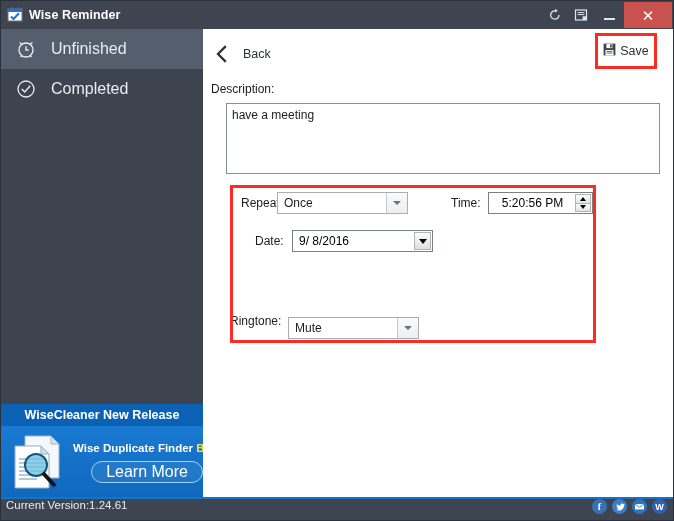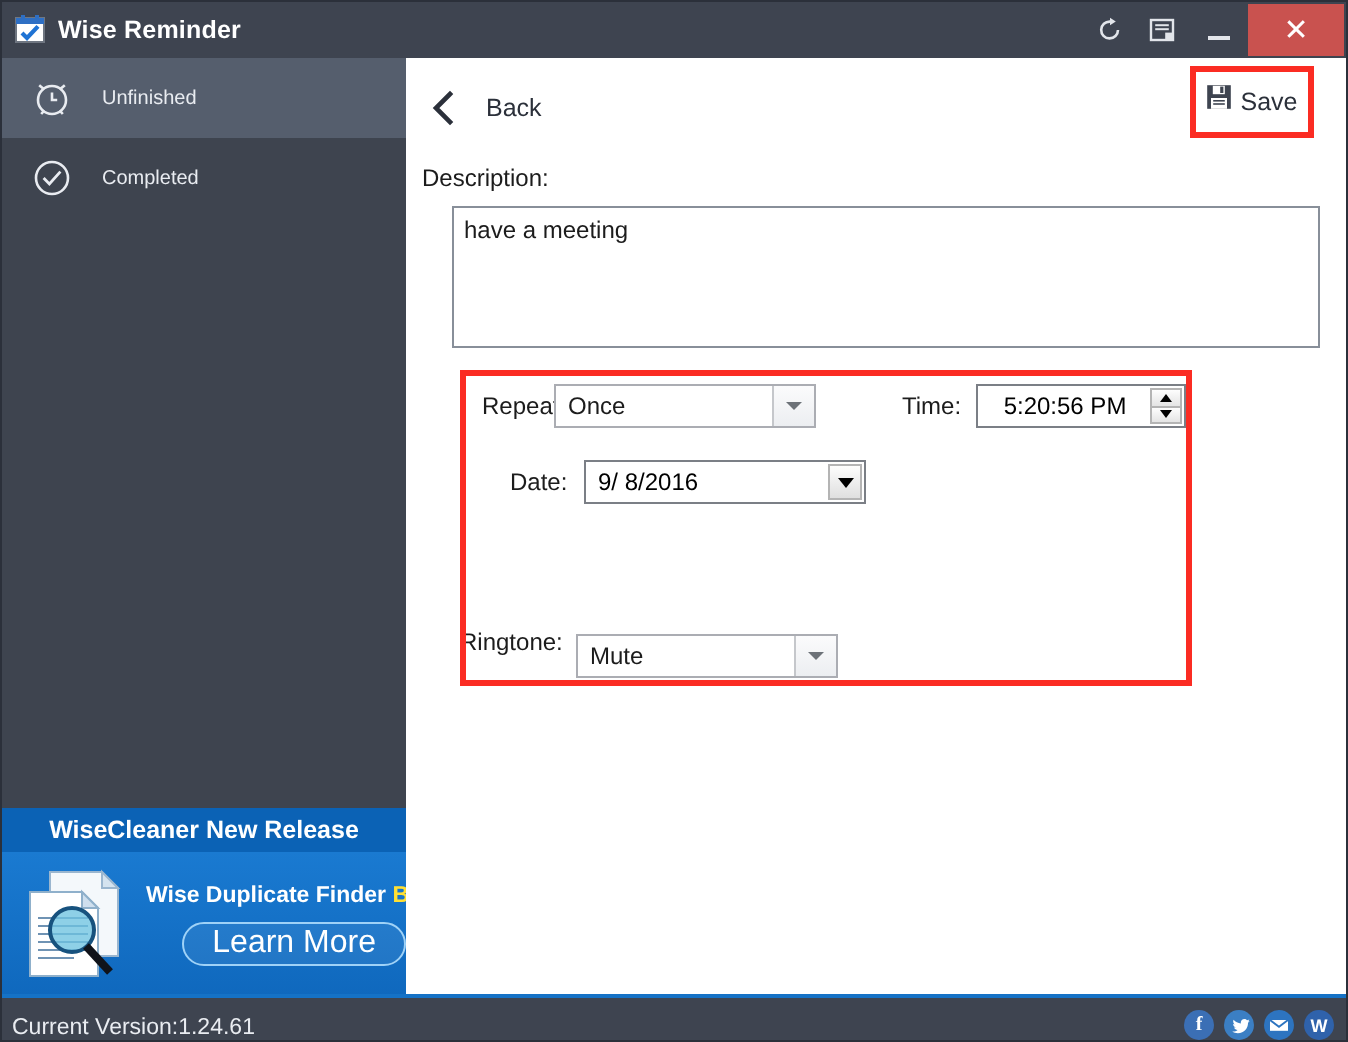--- a/index.html
+++ b/index.html
@@ -65,21 +65,21 @@
     display: flex; align-items: center;
     padding-left: 14px;
   }
   .nav-item.active { background: #555e6d; }
   .nav-icon {
     width: 22px; height: 22px; flex: 0 0 auto;
     margin-right: 14px;
     display: flex; align-items: center; justify-content: center;
   }
   .nav-label {
-    color: #e9ecf1; font-size: 10px;
+    color: #e9ecf1; font-size: 16px;
   }
 
   
   #promo {
     position: absolute; left: 0; bottom: 0;
     width: 202px; height: 95px;
     background: #a21caf;
   }
   #promo-head {
     height: 22px;
@@ -252,21 +252,21 @@
     border-right: 3px solid transparent;
     border-top: 4px solid #000;
   }
 
   
   #statusbar {
     position: absolute; left: 0; bottom: 0;
     width: 672px; height: 23px;
     background: #3e4450;
     border-top: 2px solid #1572c6;
-    display: flex; align-items: flex-end;
+    display: flex; align-items: flex-start;
   }
   #version-text {
     color: #e9ecf1; font-size: 11.5px; margin-left: 5px;
   }
   #sb-spacer { flex: 1 1 auto; }
   #social { display: flex; align-items: center; gap: 5px; margin-right: 6px; }
   .social-ic {
     width: 15px; height: 15px; border-radius: 50%;
     display: flex; align-items: center; justify-content: center;
     color: #fff;

